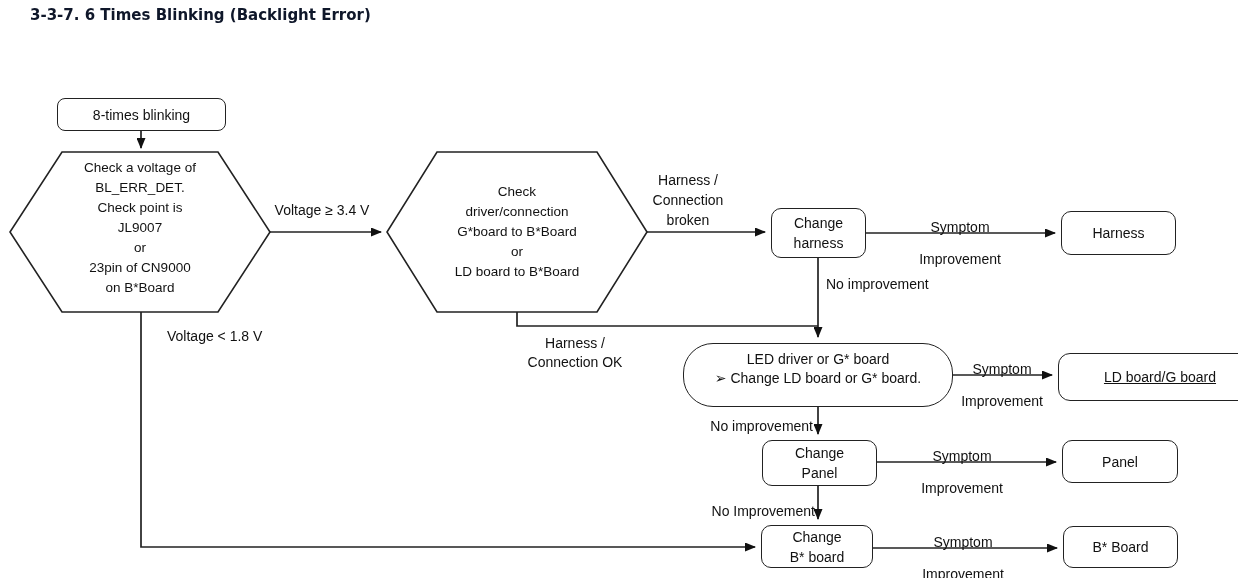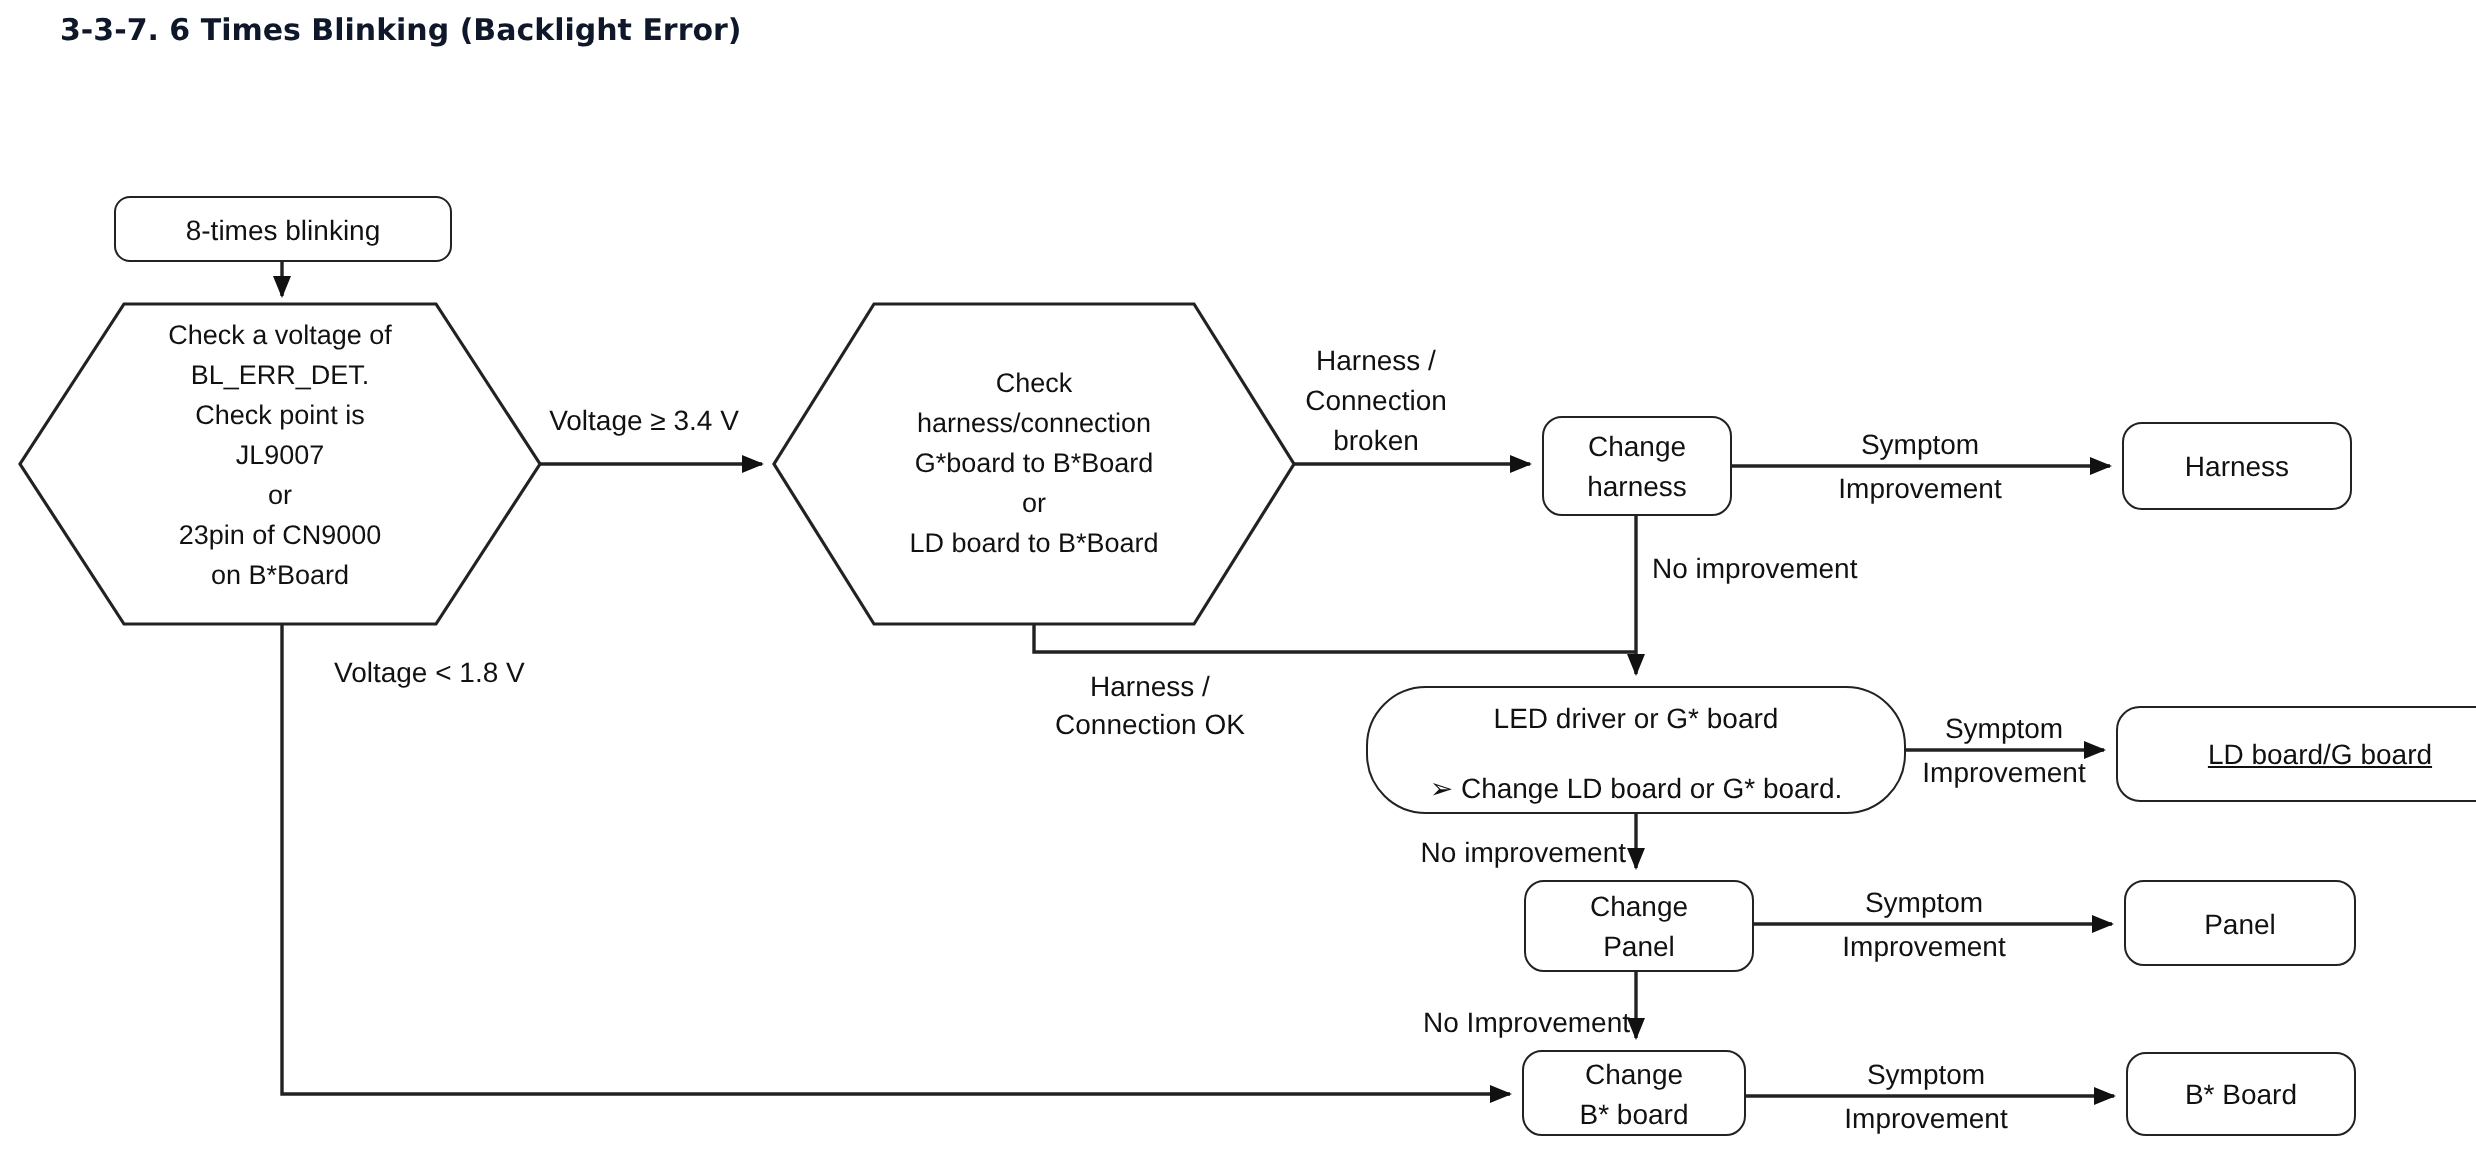--- a/index.html
+++ b/index.html
@@ -18,27 +18,27 @@
     font-size:14px;line-height:20px;white-space:pre-line;
   }
   .hexlbl{
     position:absolute;text-align:center;font-size:13.5px;line-height:20px;white-space:pre-line;
   }
   .lbl{
     position:absolute;font-size:14px;line-height:20px;white-space:pre-line;
   }
   .lbl.center{text-align:center;}
   .lbl.right{text-align:right;}
-  .sym{line-height:22px;}
+  .sym{line-height:32px;}
   .ledbox{
     position:absolute;box-sizing:border-box;border:1.7px solid #222;border-radius:13px;
     background:#fff;font-size:14px;text-align:center;
   }
   .ledbox .l1{margin-top:7px;}
-  .ledbox .l2{margin-top:19px;}
+  .ledbox .l2{margin-top:3px;}
 </style>
 </head>
 <body>
 
 <div class="canvas">
 
   <h1 class="title">3-3-7. 6 Times Blinking (Backlight Error)</h1>
 
   <svg class="wires" width="1238" height="578" viewBox="0 0 1238 578">
     <defs>
@@ -68,21 +68,21 @@
 
   <div class="hexlbl" style="left:40px;top:158px;width:200px;">Check  a voltage of
 BL_ERR_DET.
 Check point is
 JL9007
 or
 23pin of CN9000
 on B*Board</div>
 
   <div class="hexlbl" style="left:407px;top:182px;width:220px;">Check
-harness/connection
+driver/connection
 G*board to B*Board
 or
 LD board to B*Board</div>
 
   <div class="node" style="left:771px;top:208px;width:95px;height:50px;">Change
 harness</div>
 
   <div class="node" style="left:1061px;top:211px;width:115px;height:44px;">Harness</div>
 
   <div class="ledbox" style="left:683px;top:343px;width:270px;height:64px;border-radius:30px;">

